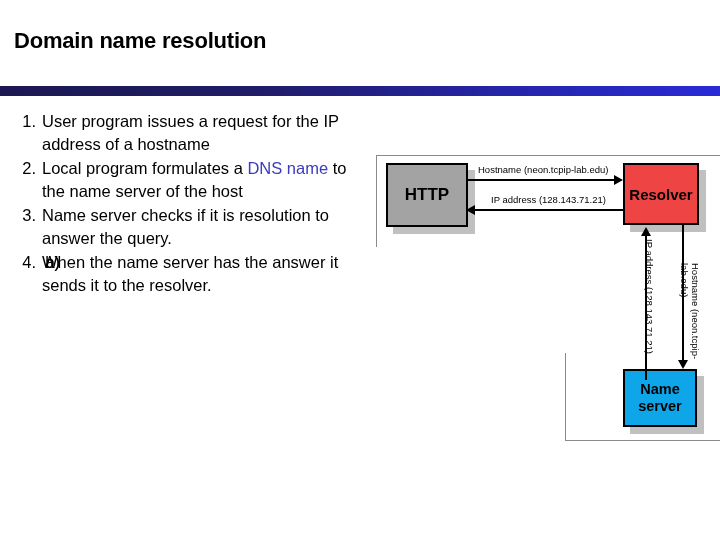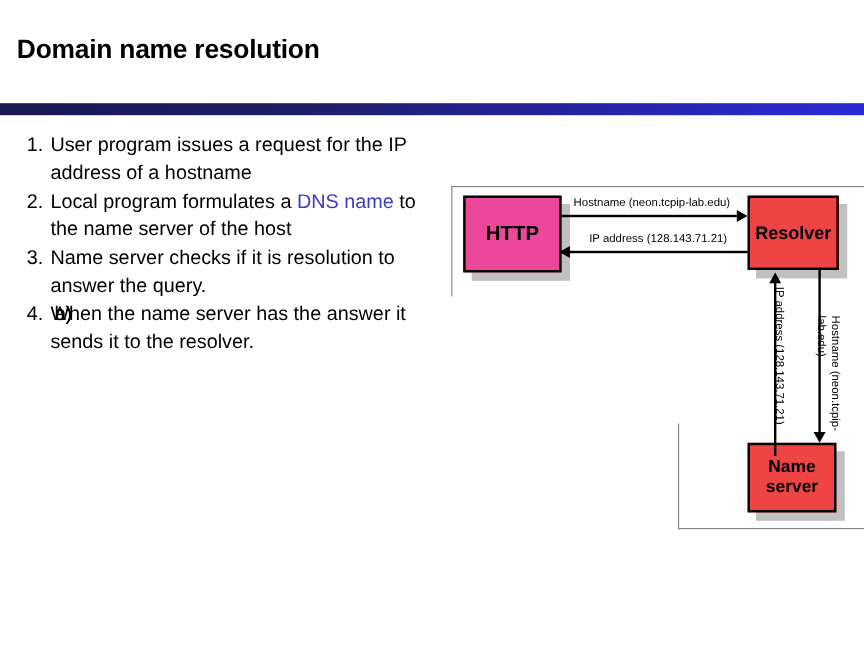--- a/index.html
+++ b/index.html
@@ -117,21 +117,21 @@
     position: absolute;
     background: #c0c0c0;
     z-index: 2;
   }
 
   .node-http {
     left: 26px;
     top: 18px;
     width: 82px;
     height: 64px;
-    background: #ec4899;
+    background: #a3a3a3;
     font-size: 17px;
   }
   .shadow-http {
     left: 33px;
     top: 25px;
     width: 82px;
     height: 64px;
   }
 
   .node-resolver {
@@ -147,21 +147,21 @@
     top: 25px;
     width: 76px;
     height: 62px;
   }
 
   .node-ns {
     left: 263px;
     top: 224px;
     width: 74px;
     height: 58px;
-    background: #ef4444;
+    background: #0ea5e9;
     font-size: 14.5px;
     line-height: 17px;
   }
   .shadow-ns {
     left: 270px;
     top: 231px;
     width: 74px;
     height: 58px;
   }
 

